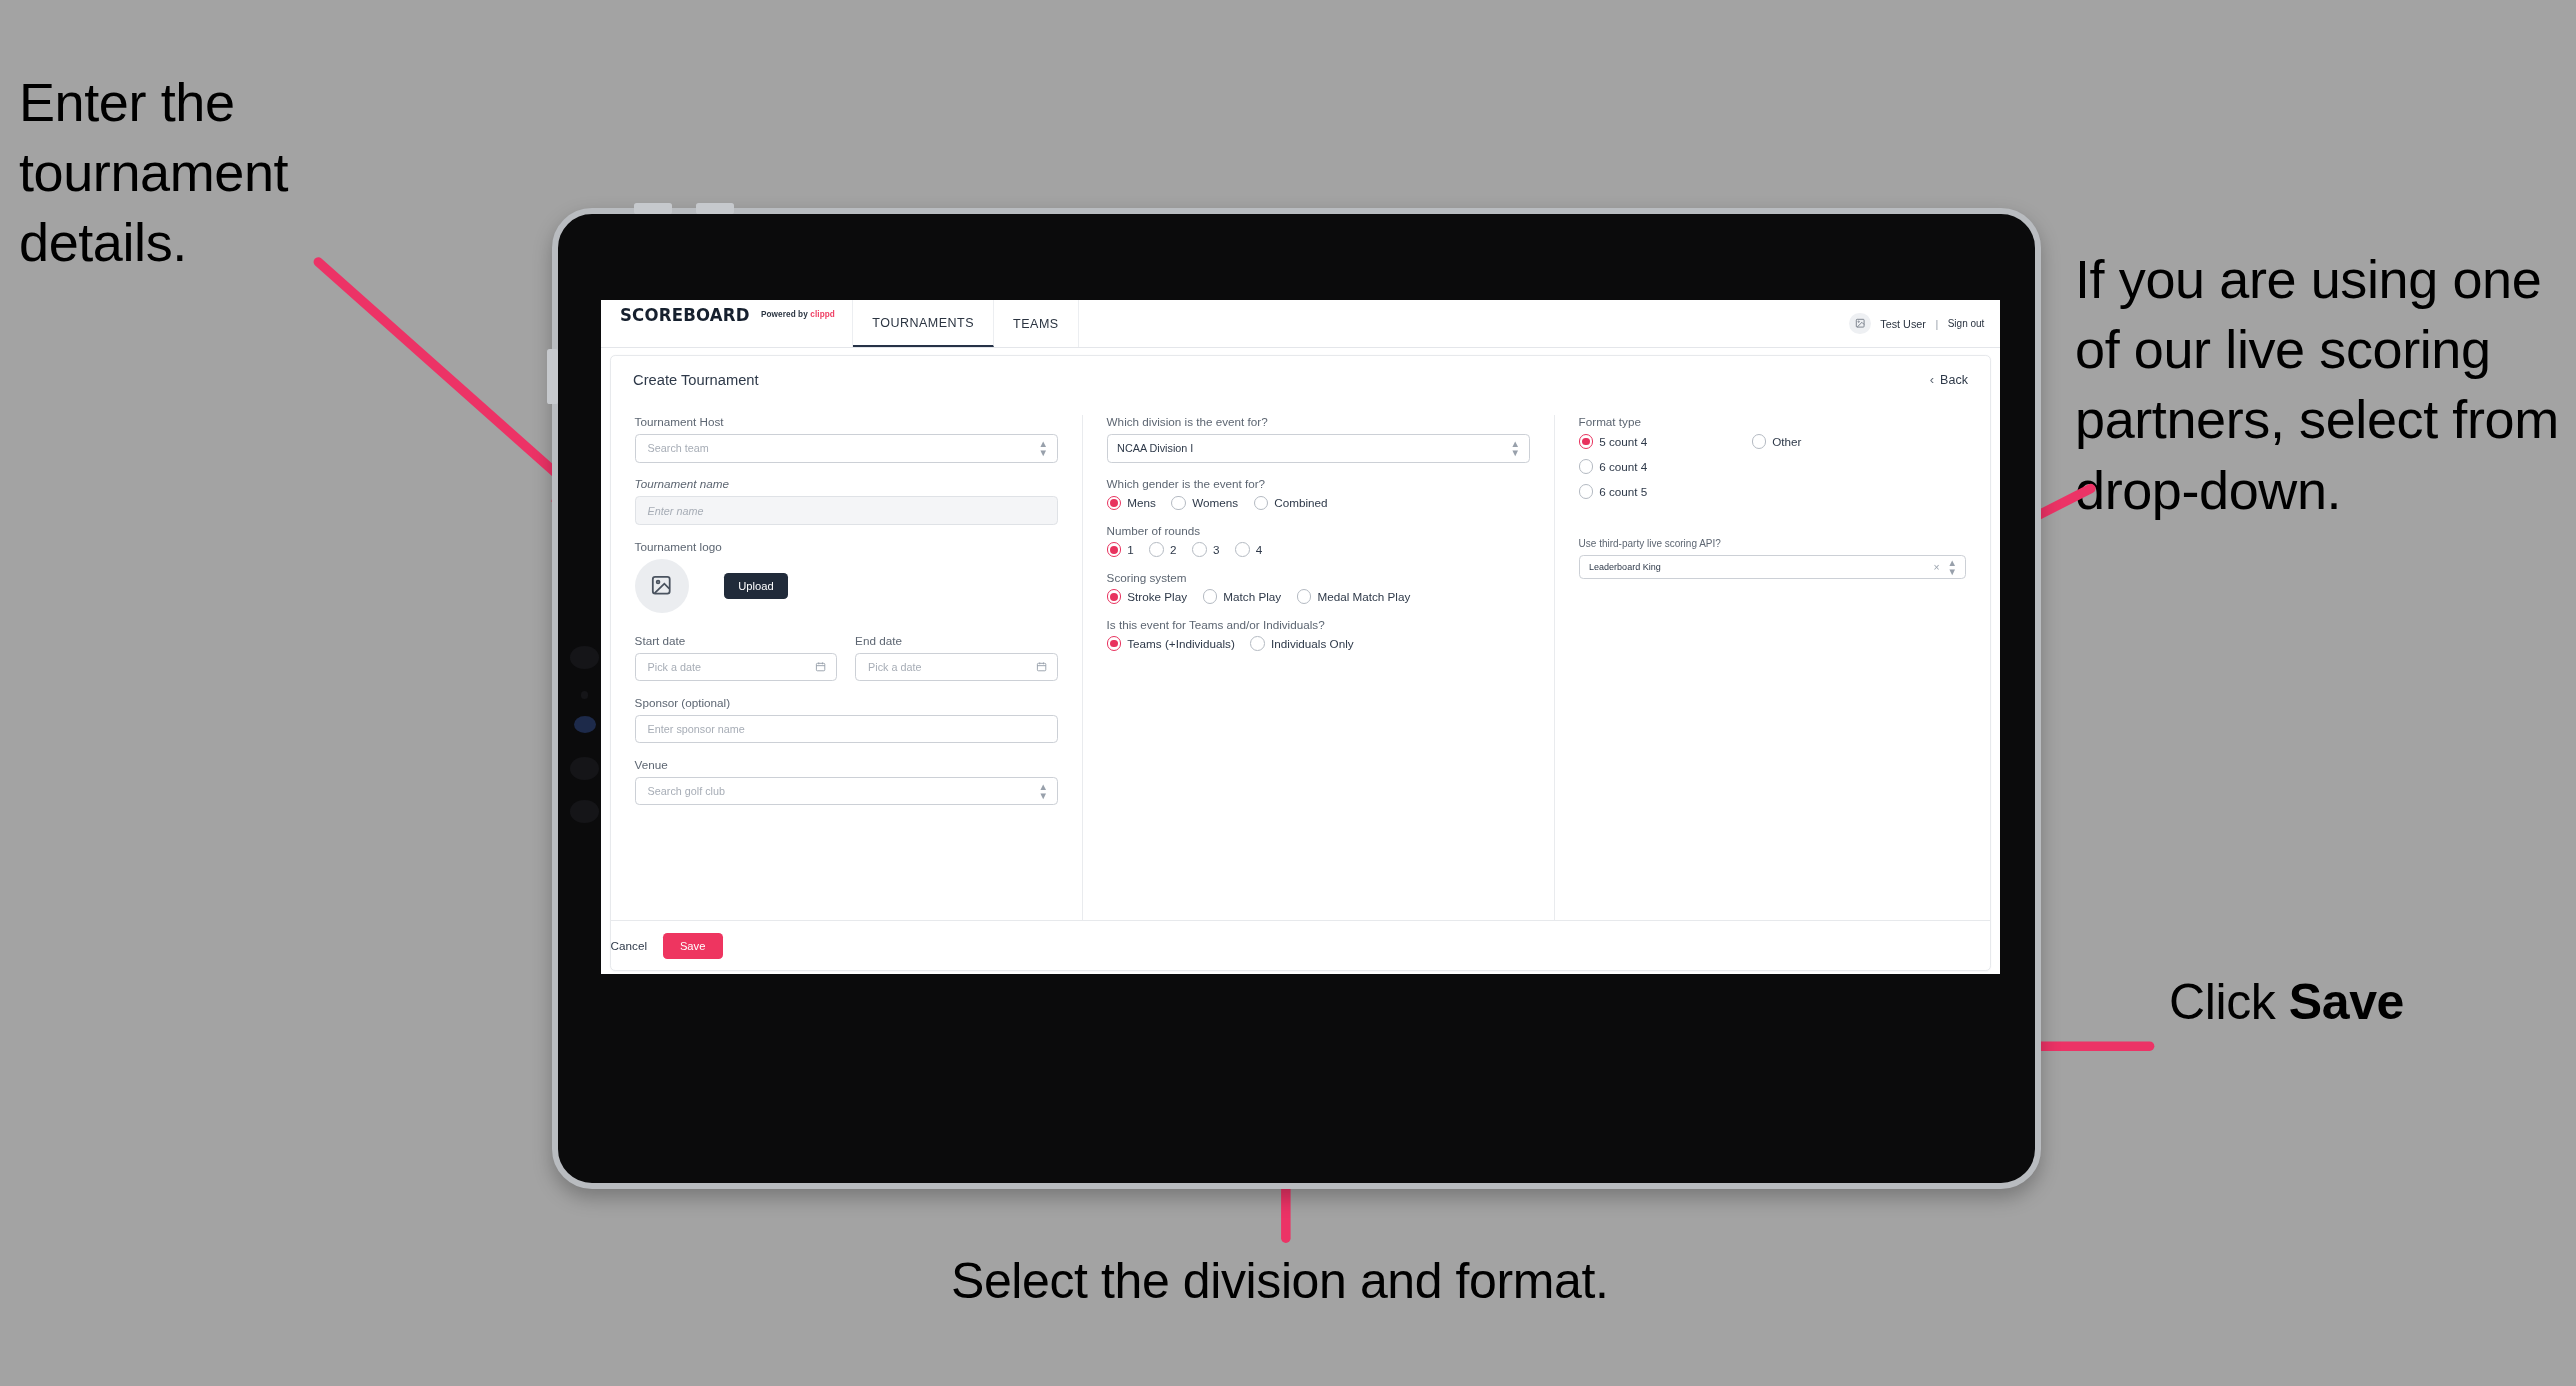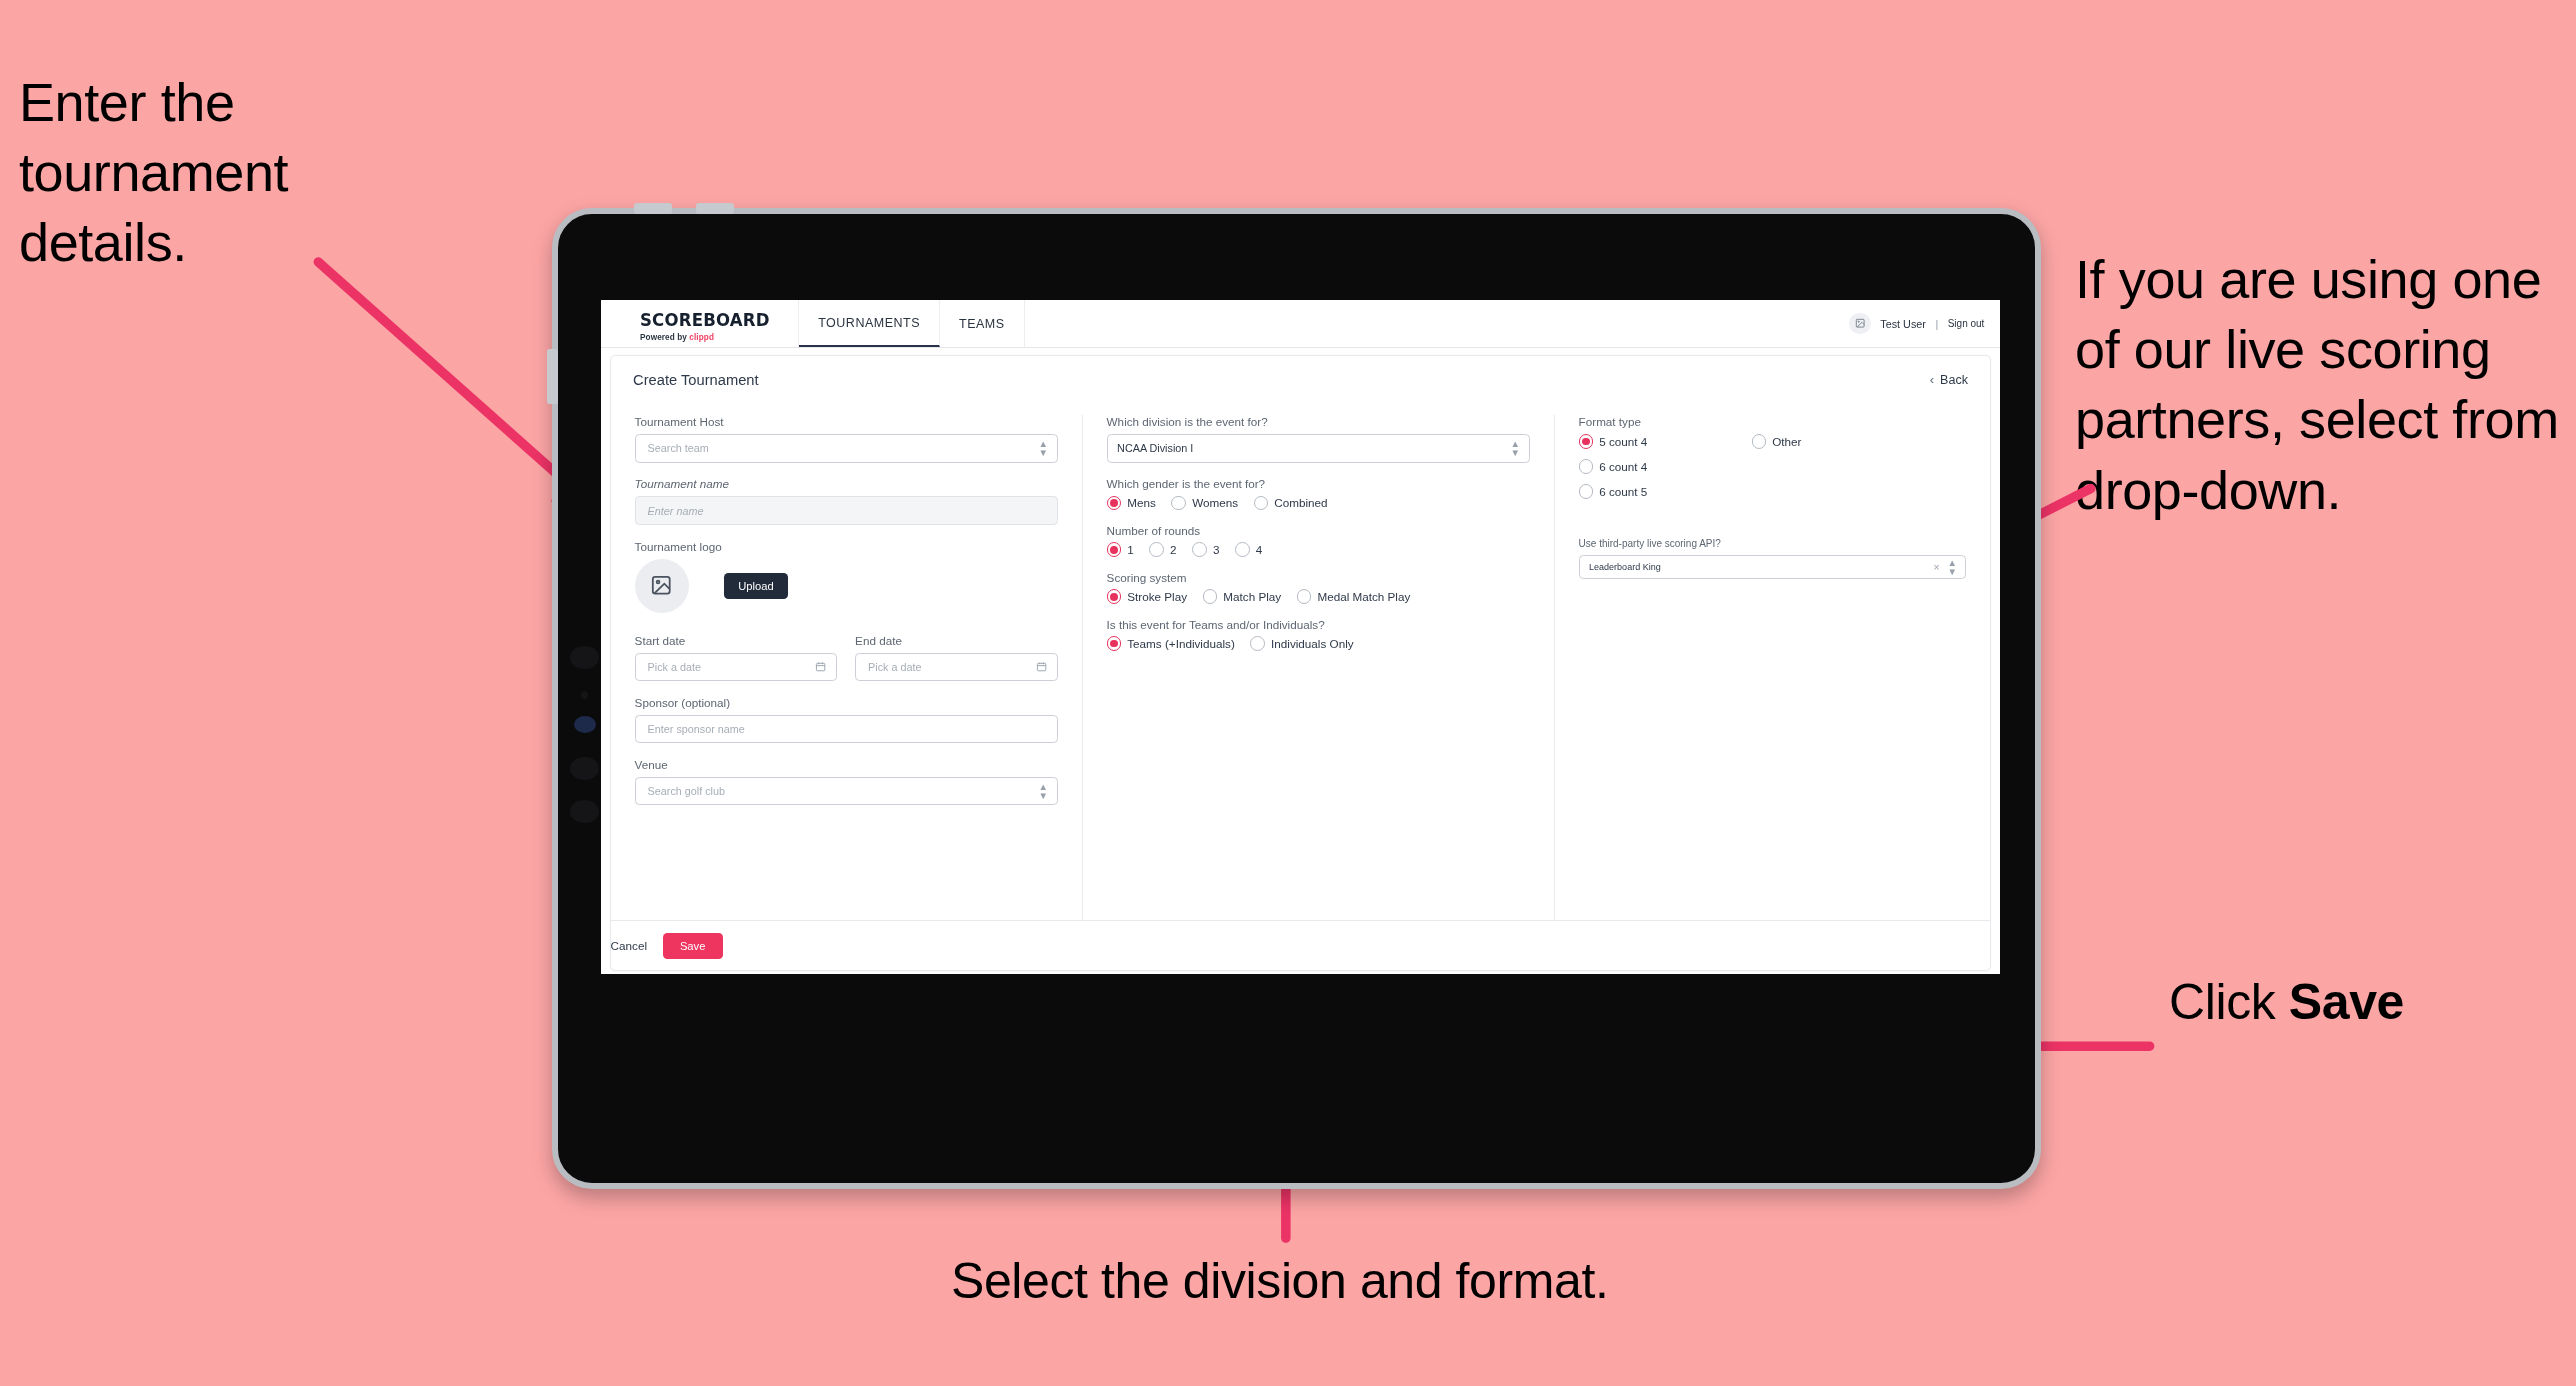--- a/index.html
+++ b/index.html
@@ -2,21 +2,21 @@
 <html style="font-size:14px"><head>
 <meta charset="utf-8">
 <style>
   * { box-sizing: border-box; margin: 0; padding: 0; }
   html, body {
     width: 2576px; height: 1386px;
     background: #ffffff;
     font-family: "Liberation Sans", sans-serif;
     overflow: hidden;
   }
-  #stage { position: relative; width: 2576px; height: 1386px; background:#fca5a5; }
+  #stage { position: relative; width: 2576px; height: 1386px; background:#a3a3a3; }
 
   
   .anno {
     position: absolute;
     color: #000;
     font-family: "Liberation Sans", sans-serif;
     font-weight: 400;
     line-height: 1.30;
     white-space: pre-line;
   }
@@ -55,22 +55,22 @@
   #app {
     position: absolute;
     left: 43px; top: 86px;
     width: 1399px; height: 674px;
     background: #ffffff;
   }
   #topbar {
     height: 48px; background:#fff; display:flex; align-items:stretch;
     border-bottom: 0.9px solid #e4e6ea;
   }
-  .brand { padding: 6px 17.3px 0 19px; display:flex; flex-direction:column; justify-content:center;
-           border-right: 0.9px solid #eceef1; margin-left: 20px; }
+  .brand { padding: 6px 17.3px 0 19px; display:flex; flex-direction:row; justify-content:center;
+           border-right: 0.9px solid #eceef1; }
   .brand-word {
     font-family: "DejaVu Sans", sans-serif;
     font-weight: 700; font-size: 18px; letter-spacing: 0.2px;
     color:#16202e; line-height: 1; transform: scaleX(0.92); transform-origin: left center;
   }
   .brand-sub { font-size: 8.2px; color:#2b3542; margin-top:3.5px; font-weight:600; letter-spacing:0.1px;}
   .brand-sub .pink { color:#ef3e63; font-weight:700; }
   .navtab {
     display:flex; align-items:center; padding: 0 19px; font-size: 12.5px;
     color:#2b3441; letter-spacing:0.5px; border-right:0.9px solid #eceef1; cursor:pointer;

